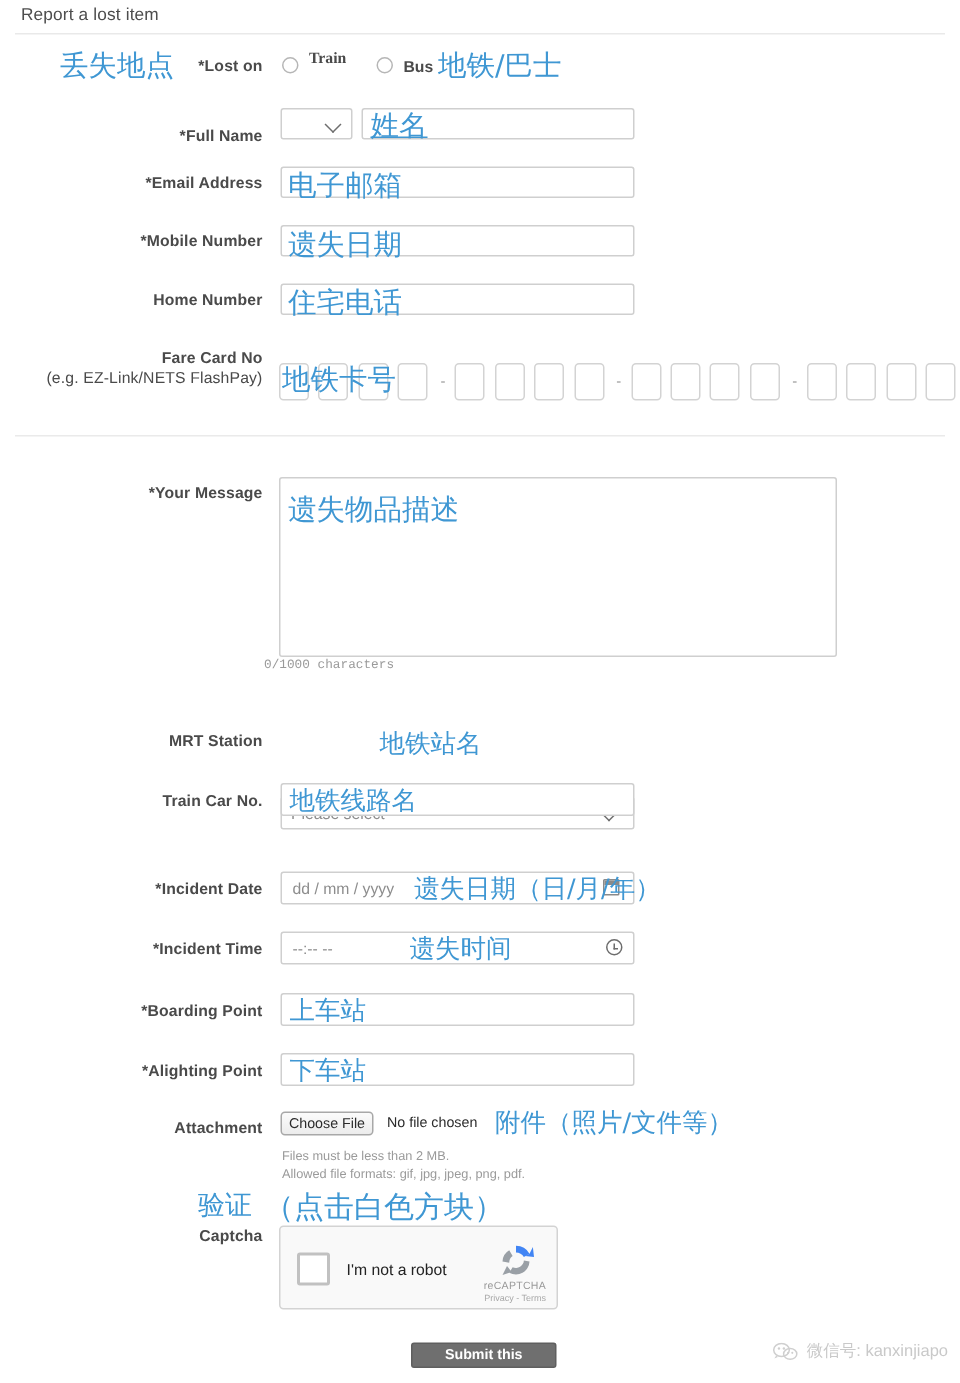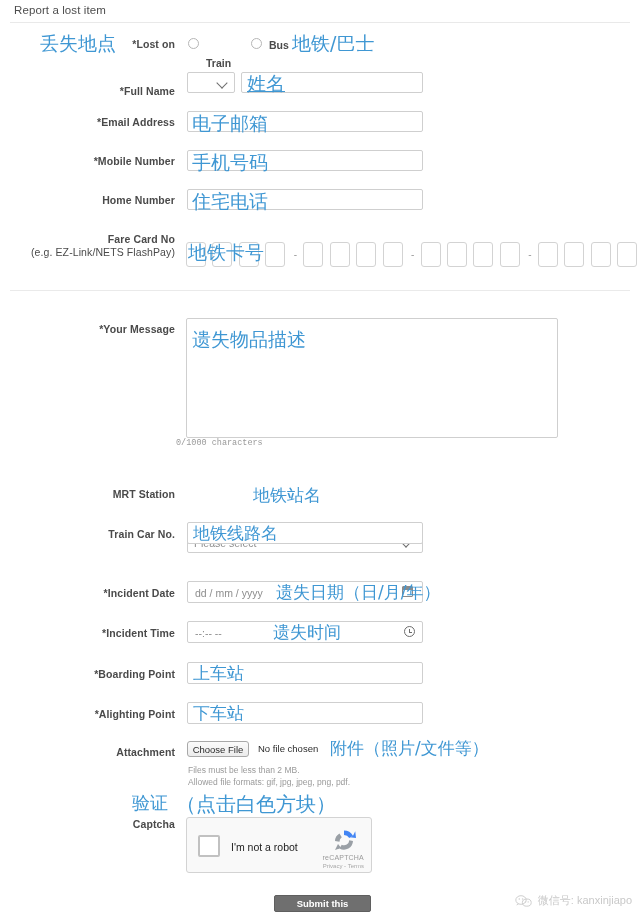--- a/index.html
+++ b/index.html
@@ -317,21 +317,21 @@
   }
 </style>
 </head>
 <body>
 
 <div class="page-title">Report a lost item</div>
 <div class="top-rule"></div>
 
 <div class="row-label" style="left:60px; top:38px; width:115px;">*Lost on</div>
 <div class="radio-dot" style="left:188px; top:38px;"></div>
-<div class="radio-text" style="left:206px; top:57px;">Train</div>
+<div class="radio-text" style="left:206px; top:34px;font-family:Liberation Serif, serif;">Train</div>
 <div class="radio-dot" style="left:251px; top:38px;"></div>
 <div class="radio-text" style="left:269px; top:39px;">Bus</div>
 
 <div class="row-label" style="left:60px; top:85px; width:115px;">*Full Name</div>
 <div class="field" style="left:187px; top:72px; width:48px; height:21px;">
   <span class="chevron" style="left:30px; top:6px;"></span>
 </div>
 <div class="field" style="left:241px; top:72px; width:182px; height:21px;"></div>
 
 <div class="row-label" style="left:50px; top:116px; width:125px;">*Email Address</div>
@@ -420,21 +420,21 @@
   <div class="recaptcha-brand">reCAPTCHA</div>
   <div class="recaptcha-terms">Privacy - Terms</div>
 </div>
 
 <div class="submit-btn">Submit this message</div>
 
 <div class="anno" style="left:40px; top:31px; font-size:19px;">丢失地点</div>
 <div class="anno" style="left:292px; top:31px; font-size:19px;">地铁/巴士</div>
 <div class="anno" style="left:247px; top:71px; font-size:19px;text-decoration:underline;">姓名</div>
 <div class="anno" style="left:192px; top:111px; font-size:19px;">电子邮箱</div>
-<div class="anno" style="left:192px; top:150px; font-size:19px;">手机号码</div>
+<div class="anno" style="left:192px; top:150px; font-size:19px;">遗失日期</div>
 <div class="anno" style="left:192px; top:189px; font-size:19px;">住宅电话</div>
 <div class="anno" style="left:188px; top:240px; font-size:19px;">地铁卡号</div>
 <div class="anno" style="left:192px; top:327px; font-size:19px;">遗失物品描述</div>
 <div class="anno" style="left:253px; top:484px; font-size:17px;">地铁站名</div>
 <div class="anno" style="left:193px; top:522px; font-size:17px;">地铁线路名</div>
 <div class="anno" style="left:276px; top:581px; font-size:17px;">遗失日期（日/月/年）</div>
 <div class="anno" style="left:273px; top:621px; font-size:17px;">遗失时间</div>
 <div class="anno" style="left:193px; top:662px; font-size:17px;">上车站</div>
 <div class="anno" style="left:193px; top:702px; font-size:17px;">下车站</div>
 <div class="anno" style="left:330px; top:737px; font-size:17px;">附件（照片/文件等）</div>

